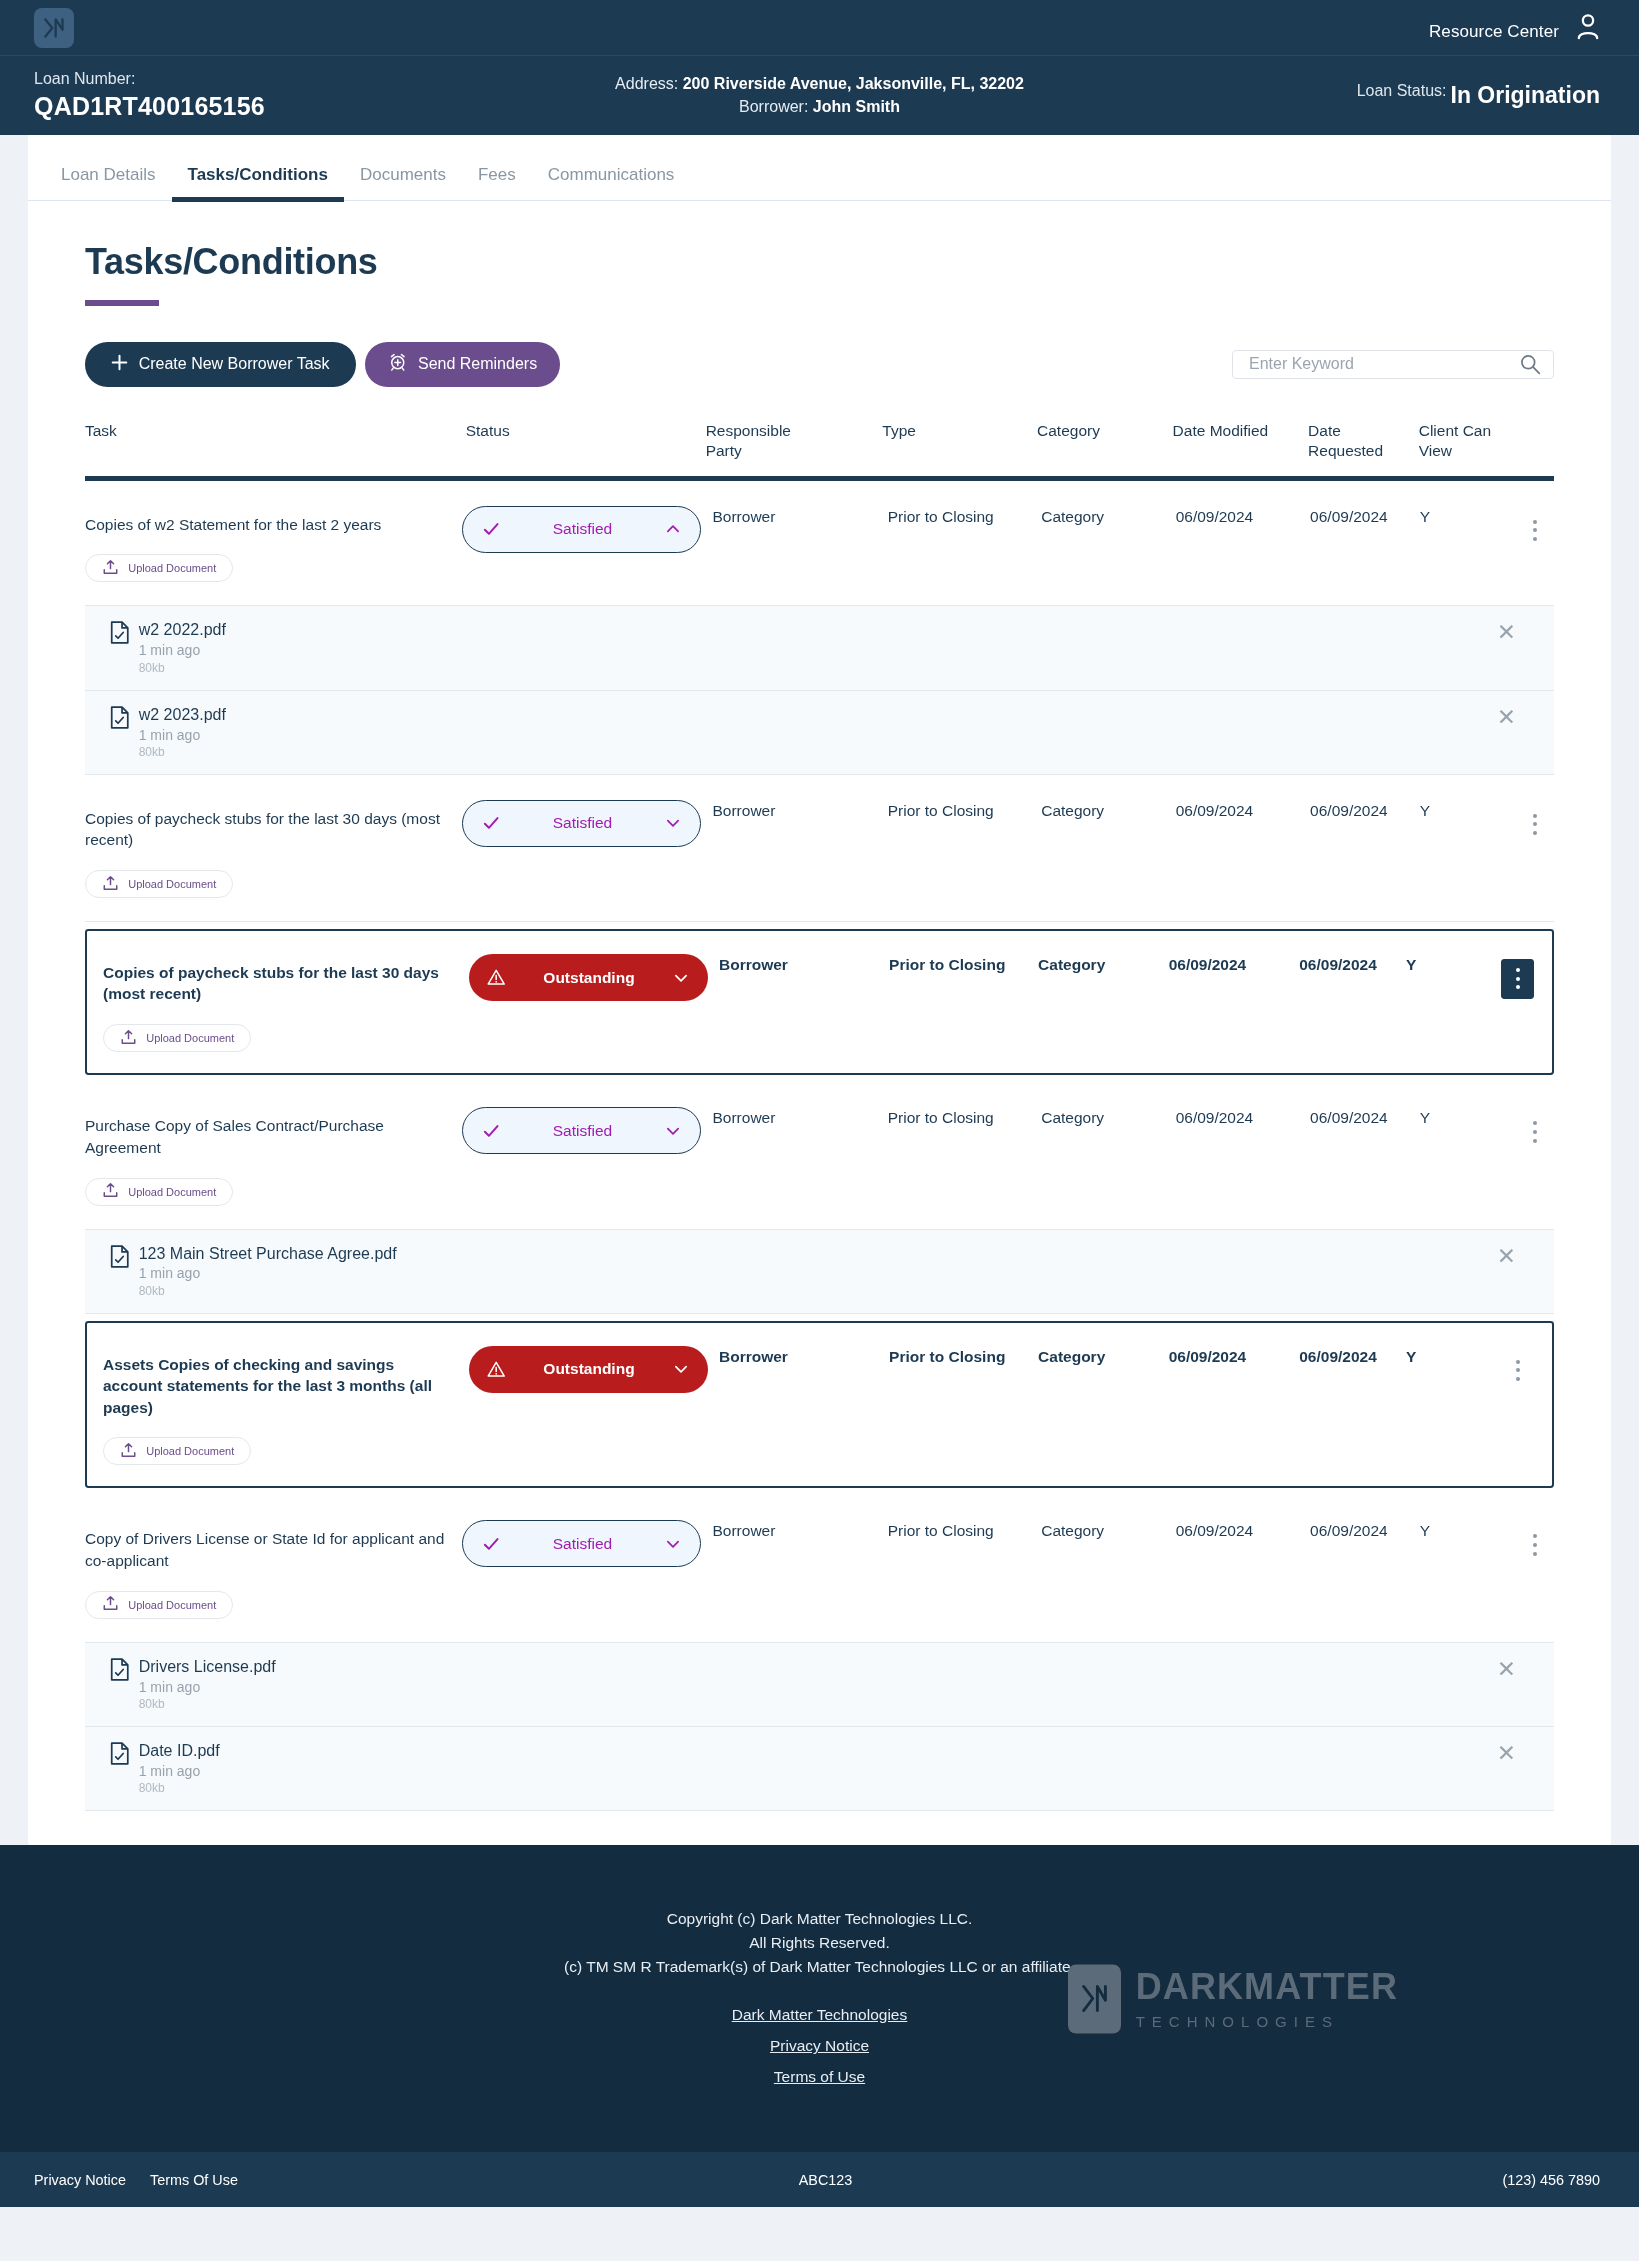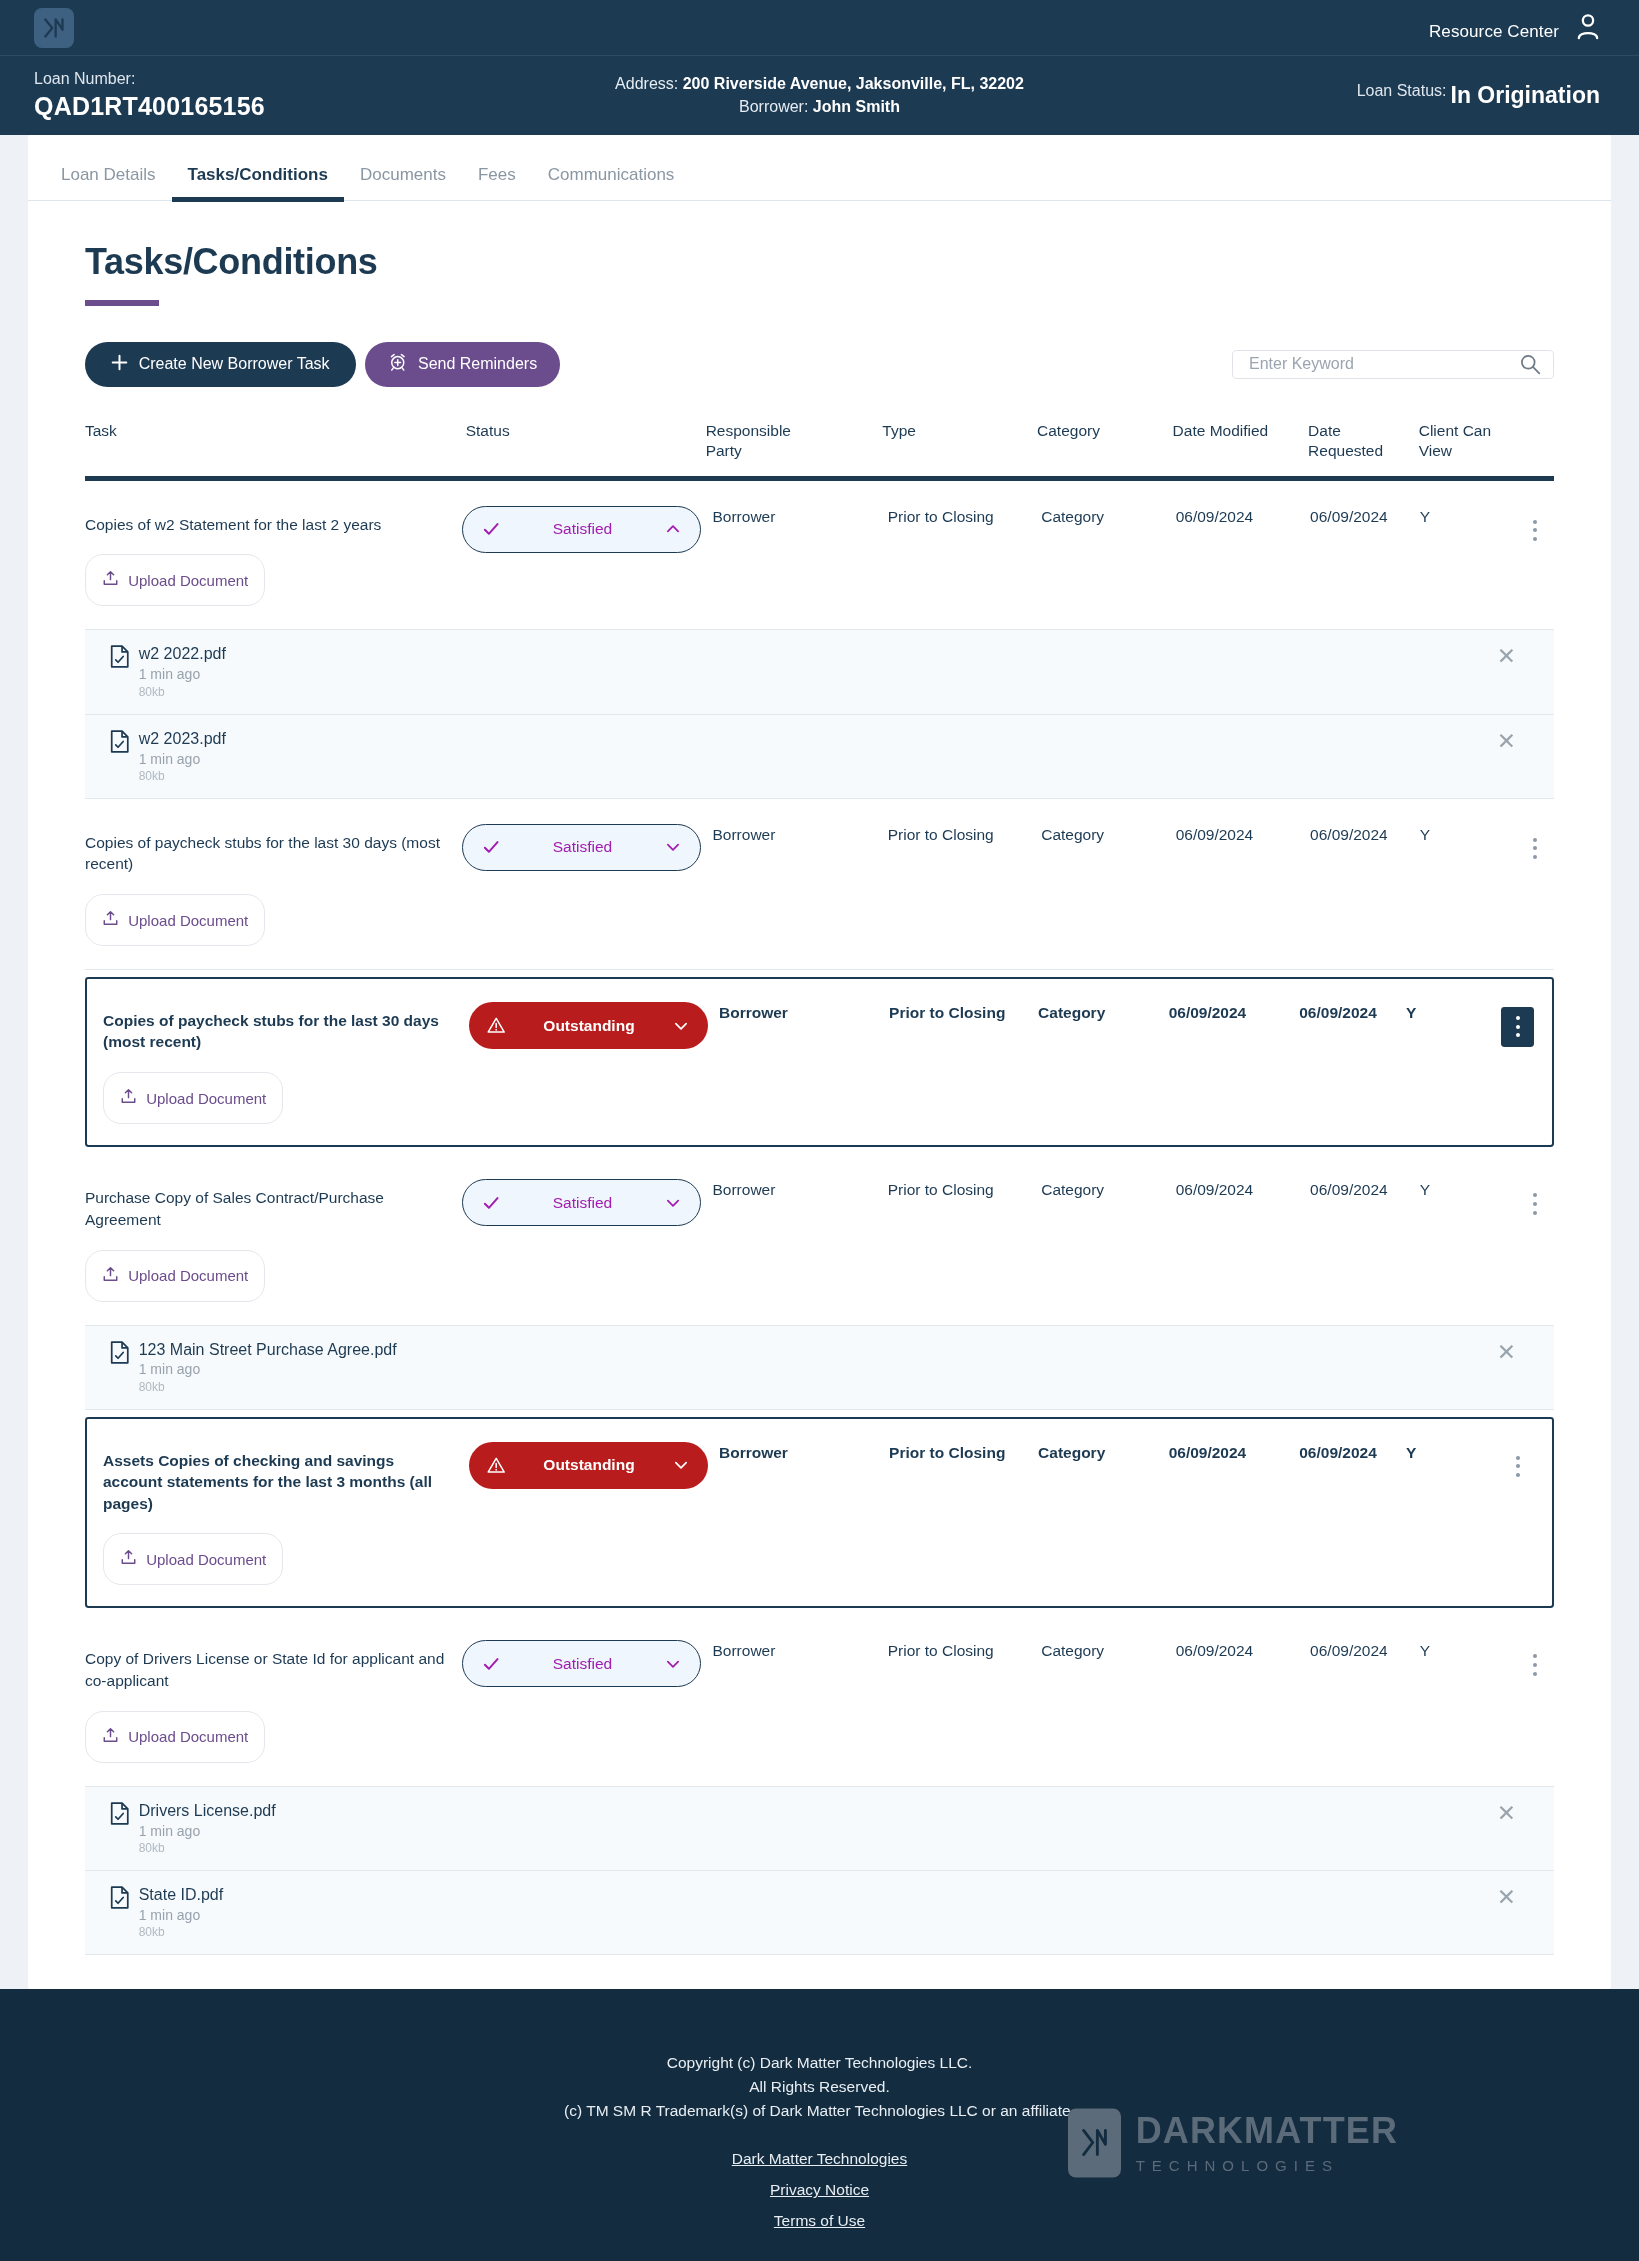--- a/index.html
+++ b/index.html
@@ -180,27 +180,27 @@
     margin: 7px 0;
     background: #fff;
   }
   .trow > div { font-size: 15.5px; color: #1D3A53; line-height: 1.38; }
   .trow.highlight > div { font-weight: bold; }
 
   .task-name { padding-top: 8px; }
   .upload-btn {
     margin-top: 19.5px;
     display: inline-flex; align-items: center; gap: 9.2px;
-    height: 52px;
+    height: 28px;
     padding: 0 16px;
     border: 1.1px solid #e4e8ec;
     border-radius: 18px;
     background: #fff;
     color: #6B4C8C;
-    font-size: 15px;
+    font-size: 11px;
     font-family: inherit;
     font-weight: normal;
     cursor: pointer;
     white-space: nowrap;
   }
 
   
   .pill {
     display: flex; align-items: center;
     width: 239px; height: 47px;
@@ -698,21 +698,21 @@
             <button class="fclose">✕</button>
           </div>
           <div class="frow">
             <div class="fmeta">
               <span><svg width="19.5" height="23" viewBox="0 0 34 40" fill="none">
                   <path d="M3 2 H21 L31 12 V38 H3 Z" stroke="#1D3A53" stroke-width="3" stroke-linejoin="round"></path>
                   <path d="M21 2 V12 H31" stroke="#1D3A53" stroke-width="3" stroke-linejoin="round"></path>
                   <path d="M10 26 L14 30 L23 20" stroke="#1D3A53" stroke-width="3" stroke-linecap="round" stroke-linejoin="round"></path>
                 </svg></span>
               <span>
-                <div class="fname">State ID.pdf</div>
+                <div class="fname">Date ID.pdf</div>
                 <div class="fsub">1 min ago</div>
                 <div class="fsub2">80kb</div>
               </span>
             </div>
             <button class="fclose">✕</button>
           </div>
         </div>
     </div>
 
   </div>

